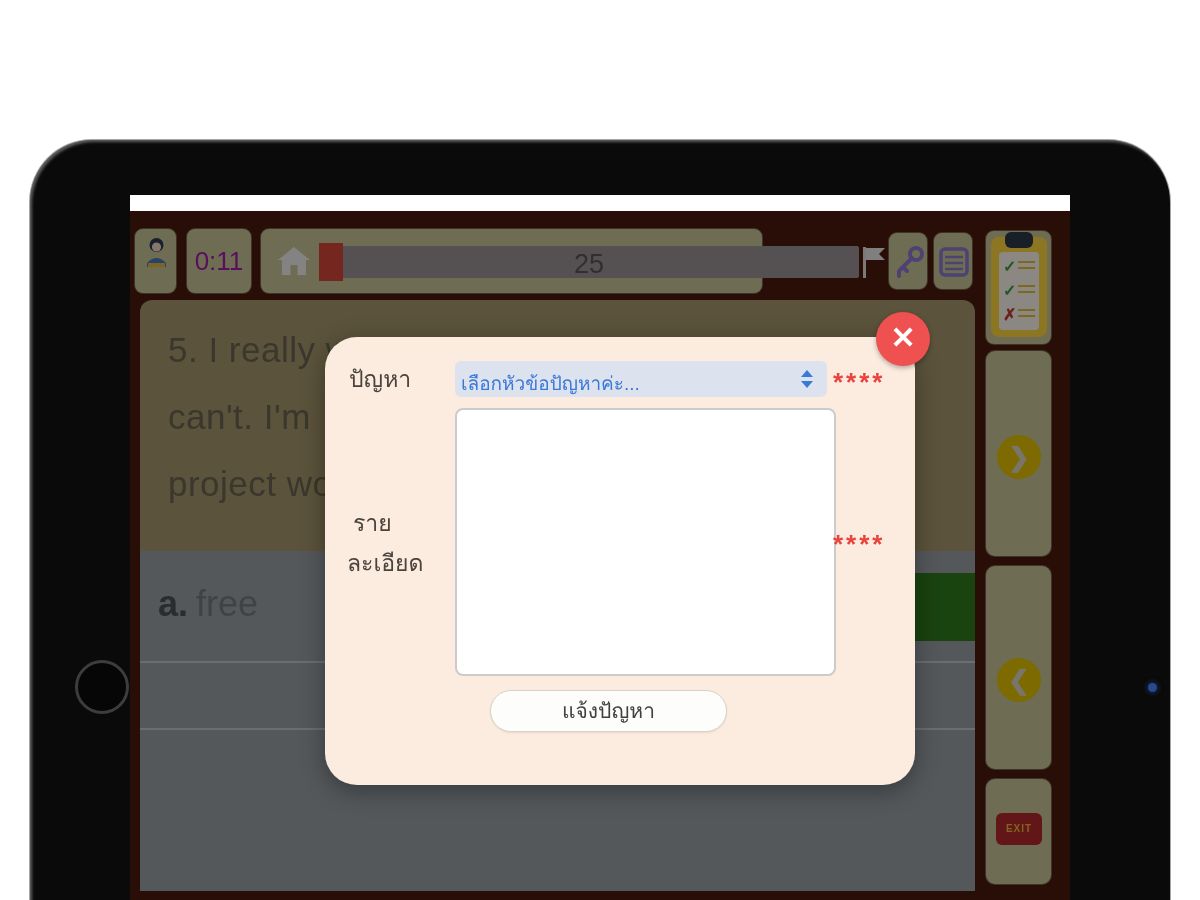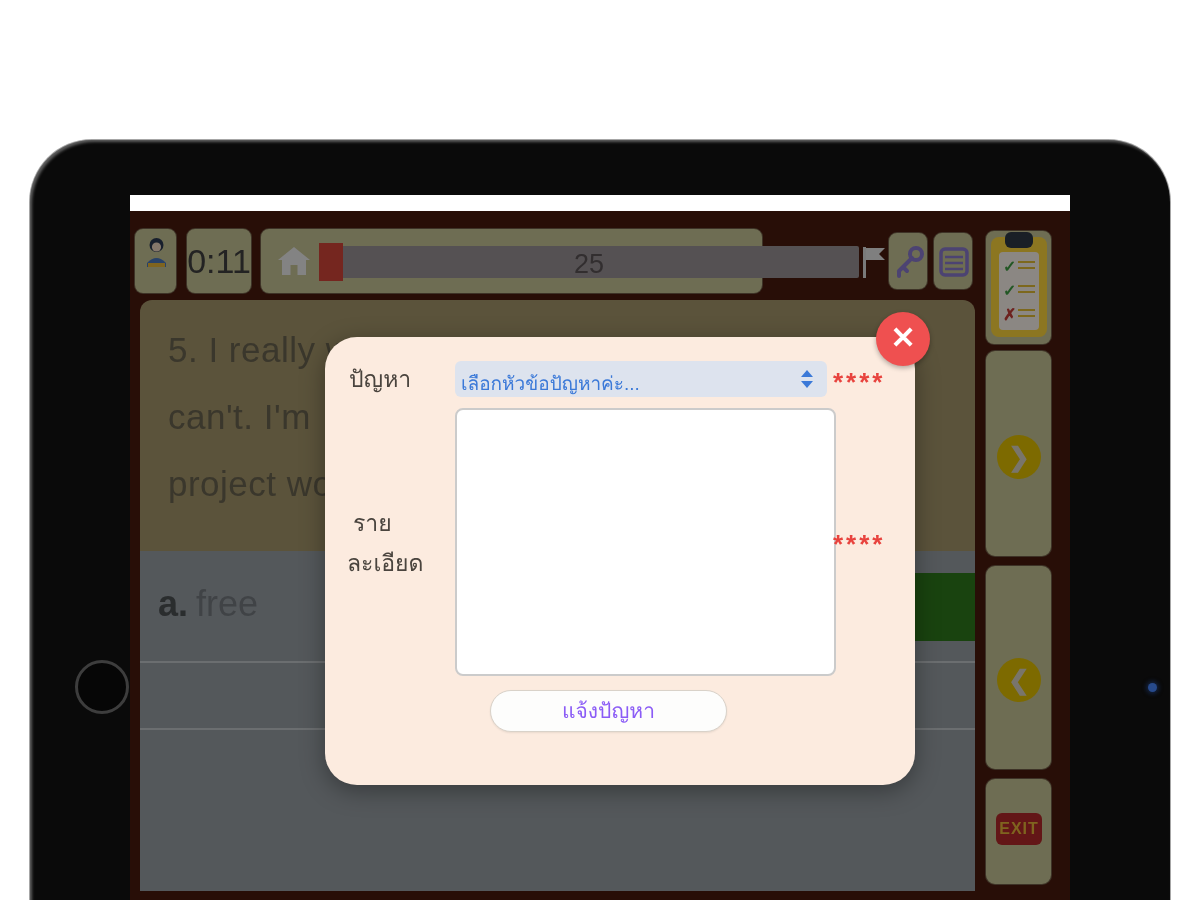--- a/index.html
+++ b/index.html
@@ -21,22 +21,22 @@
             background:#ffffff; overflow:hidden; }
   .app { position:absolute; left:0; top:16px; width:940px; height:689px; background:#4a1a0e; }
 
   
   .dim-overlay { position:absolute; inset:0; background:rgba(0,0,0,.45); z-index:5; }
 
   
   .bar-btn { position:absolute; background:#c9c697; border:1px solid rgba(40,10,5,.55);
              border-radius:9px; }
   .btn-avatar { left:4px;  top:17px; width:43px;  height:66px; }
-  .btn-timer  { left:56px; top:17px; width:66px;  height:66px; color:#404040;
-                font-size:34px; text-align:center; line-height:64px; }
+  .btn-timer  { left:56px; top:17px; width:66px;  height:66px; color:#a21caf;
+                font-size:26px; text-align:center; line-height:64px; }
   .btn-progress { left:130px; top:17px; width:503px; height:66px; }
   .btn-key    { left:758px; top:21px; width:40px; height:58px; }
   .btn-notes  { left:803px; top:21px; width:40px; height:58px; }
   .btn-clip   { left:855px; top:19px; width:67px; height:115px; }
 
   .avatar-svg { position:absolute; left:9px; top:8px; }
   .home-svg { position:absolute; left:16px; top:16px; }
   .p-track { position:absolute; left:58px; top:17px; width:540px; height:32px;
              background:#9b9497; border-radius:2px; }
   .p-fill  { position:absolute; left:58px; top:14px; width:24px; height:38px; background:#d5463a; }
@@ -76,21 +76,21 @@
   .side-panel { position:absolute; left:855px; width:67px; background:#c9c697;
                 border:1px solid rgba(40,10,5,.55); border-radius:10px; }
   .panel-next { top:139px; height:207px; }
   .panel-prev { top:354px; height:205px; }
   .panel-exit { top:567px; height:107px; }
   .nav-circle { position:absolute; left:11px; width:44px; height:44px; border-radius:50%;
                 background:#e3c100; color:#ddd6c4; text-align:center;
                 font-size:26px; line-height:44px; font-weight:bold; }
   .exit-btn { position:absolute; left:10px; top:34px; width:46px; height:32px;
               background:#b5292a; border-radius:6px; color:#e8b73a; font-weight:bold;
-              font-size:16px; text-align:center; line-height:32px; letter-spacing:1px; }
+              font-size:10px; text-align:center; line-height:32px; letter-spacing:1px; }
 
   
   .modal { position:absolute; left:195px; top:126px; width:590px; height:448px;
            background:#fcebdf; border-radius:32px; z-index:10;
            box-shadow:0 6px 24px rgba(0,0,0,.35); }
   .modal-close { position:absolute; left:746px; top:101px; width:54px; height:54px;
                  border-radius:50%; background:#ef5050; z-index:11; color:#ffffff;
                  font-size:30px; font-weight:bold; text-align:center; line-height:52px;
                  box-shadow:0 2px 5px rgba(0,0,0,.3); cursor:pointer; }
   .m-label { position:absolute; color:#4a443e; font-size:23px; }
@@ -103,21 +103,21 @@
   .m-select-arrows { position:absolute; right:12px; top:8px; }
   .m-required { position:absolute; left:508px; color:#e8433e; font-size:26px;
                 font-weight:bold; letter-spacing:3px; }
   .req-1 { top:30px; }
   .req-2 { top:192px; }
   .m-textarea { position:absolute; left:130px; top:71px; width:381px; height:268px;
                 background:#ffffff; border:2px solid #cbcbcb; border-radius:8px;
                 resize:none; font-size:18px; padding:8px; font-family:"Liberation Sans",sans-serif; }
   .m-submit { position:absolute; left:165px; top:353px; width:237px; height:42px;
               background:#fdfdfc; border:1px solid #d9d2c9; border-radius:21px;
-              color:#8b5cf6; font-size:21px; text-align:center; line-height:40px;
+              color:#404040; font-size:21px; text-align:center; line-height:40px;
               cursor:pointer; box-shadow:0 1px 2px rgba(0,0,0,.08);font-family:Liberation Serif, serif; }
 </style>
 </head>
 <body>
 
 <div class="stage">
 
   <div class="tablet">
     <div class="home-btn"></div>
     <div class="camera-dot"></div>

